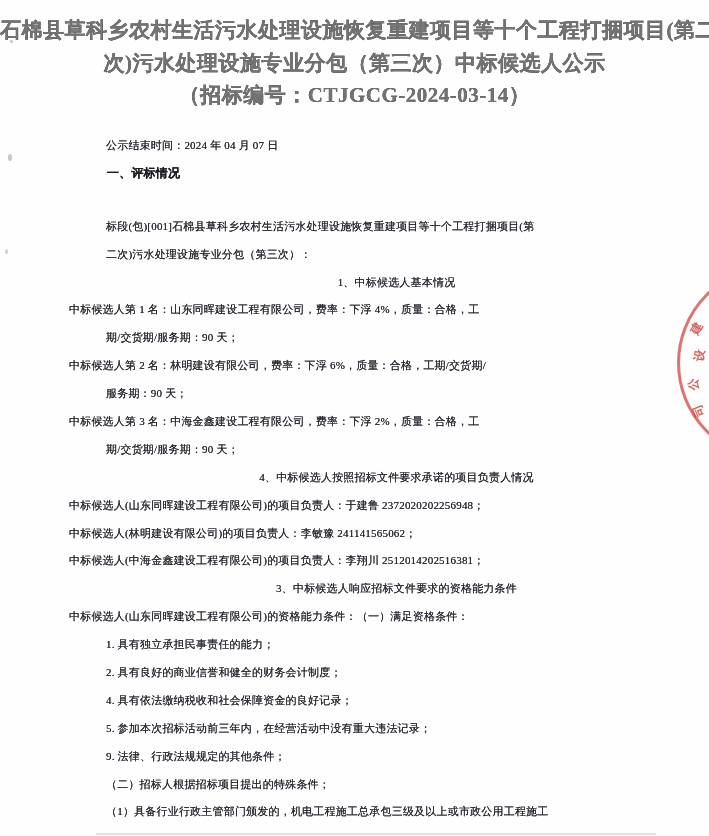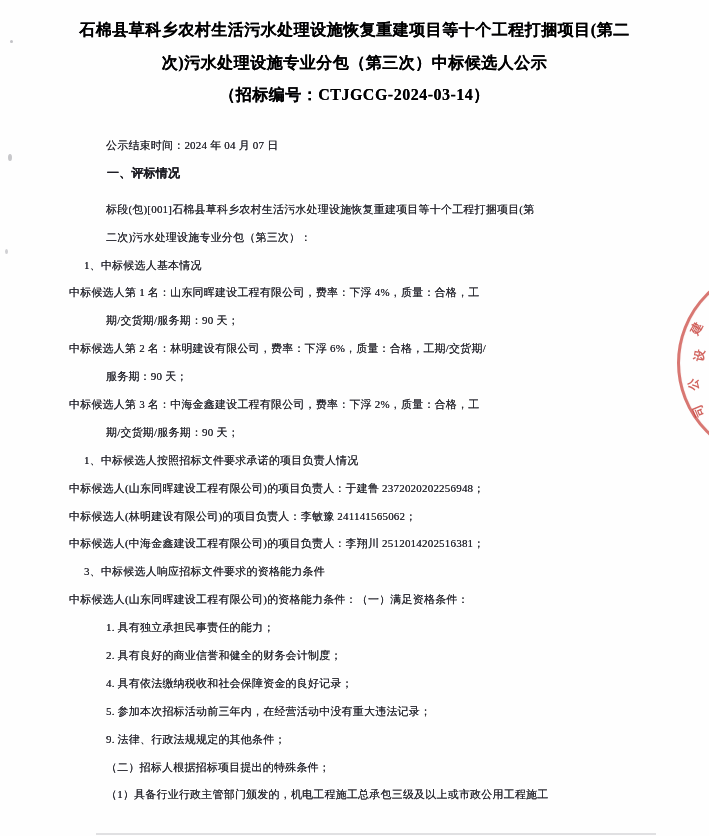--- a/index.html
+++ b/index.html
@@ -22,23 +22,23 @@
   
   .title-block {
     position: absolute;
     top: 14px;
     left: 0;
     width: 709px;
     text-align: center;
     padding: 0;
   }
   .title-line {
-    font-size: 16px;
+    font-size: 21px;
     font-weight: 700;
-    color: #000000;
+    color: #737373;
     line-height: 32.5px;
     letter-spacing: 0.5px;
     white-space: nowrap;
     text-shadow: 0 0 0.4px #1d1d24;
   }
   
   .doc-body {
     position: absolute;
     top: 132px;
     left: 0;
@@ -47,30 +47,30 @@
   .line {
     height: 27.9px;
     line-height: 27.9px;
     font-size: 11px;
     white-space: nowrap;
     color: #2b2b33;
     text-shadow: 0 0 0.3px #2b2b33;
     letter-spacing: 0.2px;
   }
   .line.l0 { padding-left: 106px; }
-  .line.ln { padding-left: 84px; }
+  .line.ln { padding-left: 84px; text-align: center; }
   .line.lp { padding-left: 69px; }
   .line.lh {
     padding-left: 107px;
     font-weight: 700;
     font-size: 12px;
     color: #1d1d24;
     text-shadow: 0 0 0.5px #1d1d24;
   }
-  .line.lh + .line { margin-top: 8px; }
+  .line.lh + .line { margin-top: 25px; }
   
   .seal {
     position: absolute;
     left: 0; top: 0;
     width: 709px; height: 836px;
     pointer-events: none;
   }
   .seal-arc {
     position: absolute;
     left: 677px;
@@ -128,21 +128,21 @@
       <div class="line lh">一、评标情况</div>
       <div class="line l0">标段(包)[001]石棉县草科乡农村生活污水处理设施恢复重建项目等十个工程打捆项目(第</div>
       <div class="line l0">二次)污水处理设施专业分包（第三次）：</div>
       <div class="line ln">1、中标候选人基本情况</div>
       <div class="line lp">中标候选人第 1 名：山东同晖建设工程有限公司，费率：下浮 4%，质量：合格，工</div>
       <div class="line l0">期/交货期/服务期：90 天；</div>
       <div class="line lp">中标候选人第 2 名：林明建设有限公司，费率：下浮 6%，质量：合格，工期/交货期/</div>
       <div class="line l0">服务期：90 天；</div>
       <div class="line lp">中标候选人第 3 名：中海金鑫建设工程有限公司，费率：下浮 2%，质量：合格，工</div>
       <div class="line l0">期/交货期/服务期：90 天；</div>
-      <div class="line ln">1、中标候选人按照招标文件要求承诺的项目负责人情况</div>
+      <div class="line ln">4、中标候选人按照招标文件要求承诺的项目负责人情况</div>
       <div class="line lp">中标候选人(山东同晖建设工程有限公司)的项目负责人：于建鲁 2372020202256948；</div>
       <div class="line lp">中标候选人(林明建设有限公司)的项目负责人：李敏豫 241141565062；</div>
       <div class="line lp">中标候选人(中海金鑫建设工程有限公司)的项目负责人：李翔川 2512014202516381；</div>
       <div class="line ln">3、中标候选人响应招标文件要求的资格能力条件</div>
       <div class="line lp">中标候选人(山东同晖建设工程有限公司)的资格能力条件：（一）满足资格条件：</div>
       <div class="line l0">1. 具有独立承担民事责任的能力；</div>
       <div class="line l0">2. 具有良好的商业信誉和健全的财务会计制度；</div>
       <div class="line l0">4. 具有依法缴纳税收和社会保障资金的良好记录；</div>
       <div class="line l0">5. 参加本次招标活动前三年内，在经营活动中没有重大违法记录；</div>
       <div class="line l0">9. 法律、行政法规规定的其他条件；</div>

